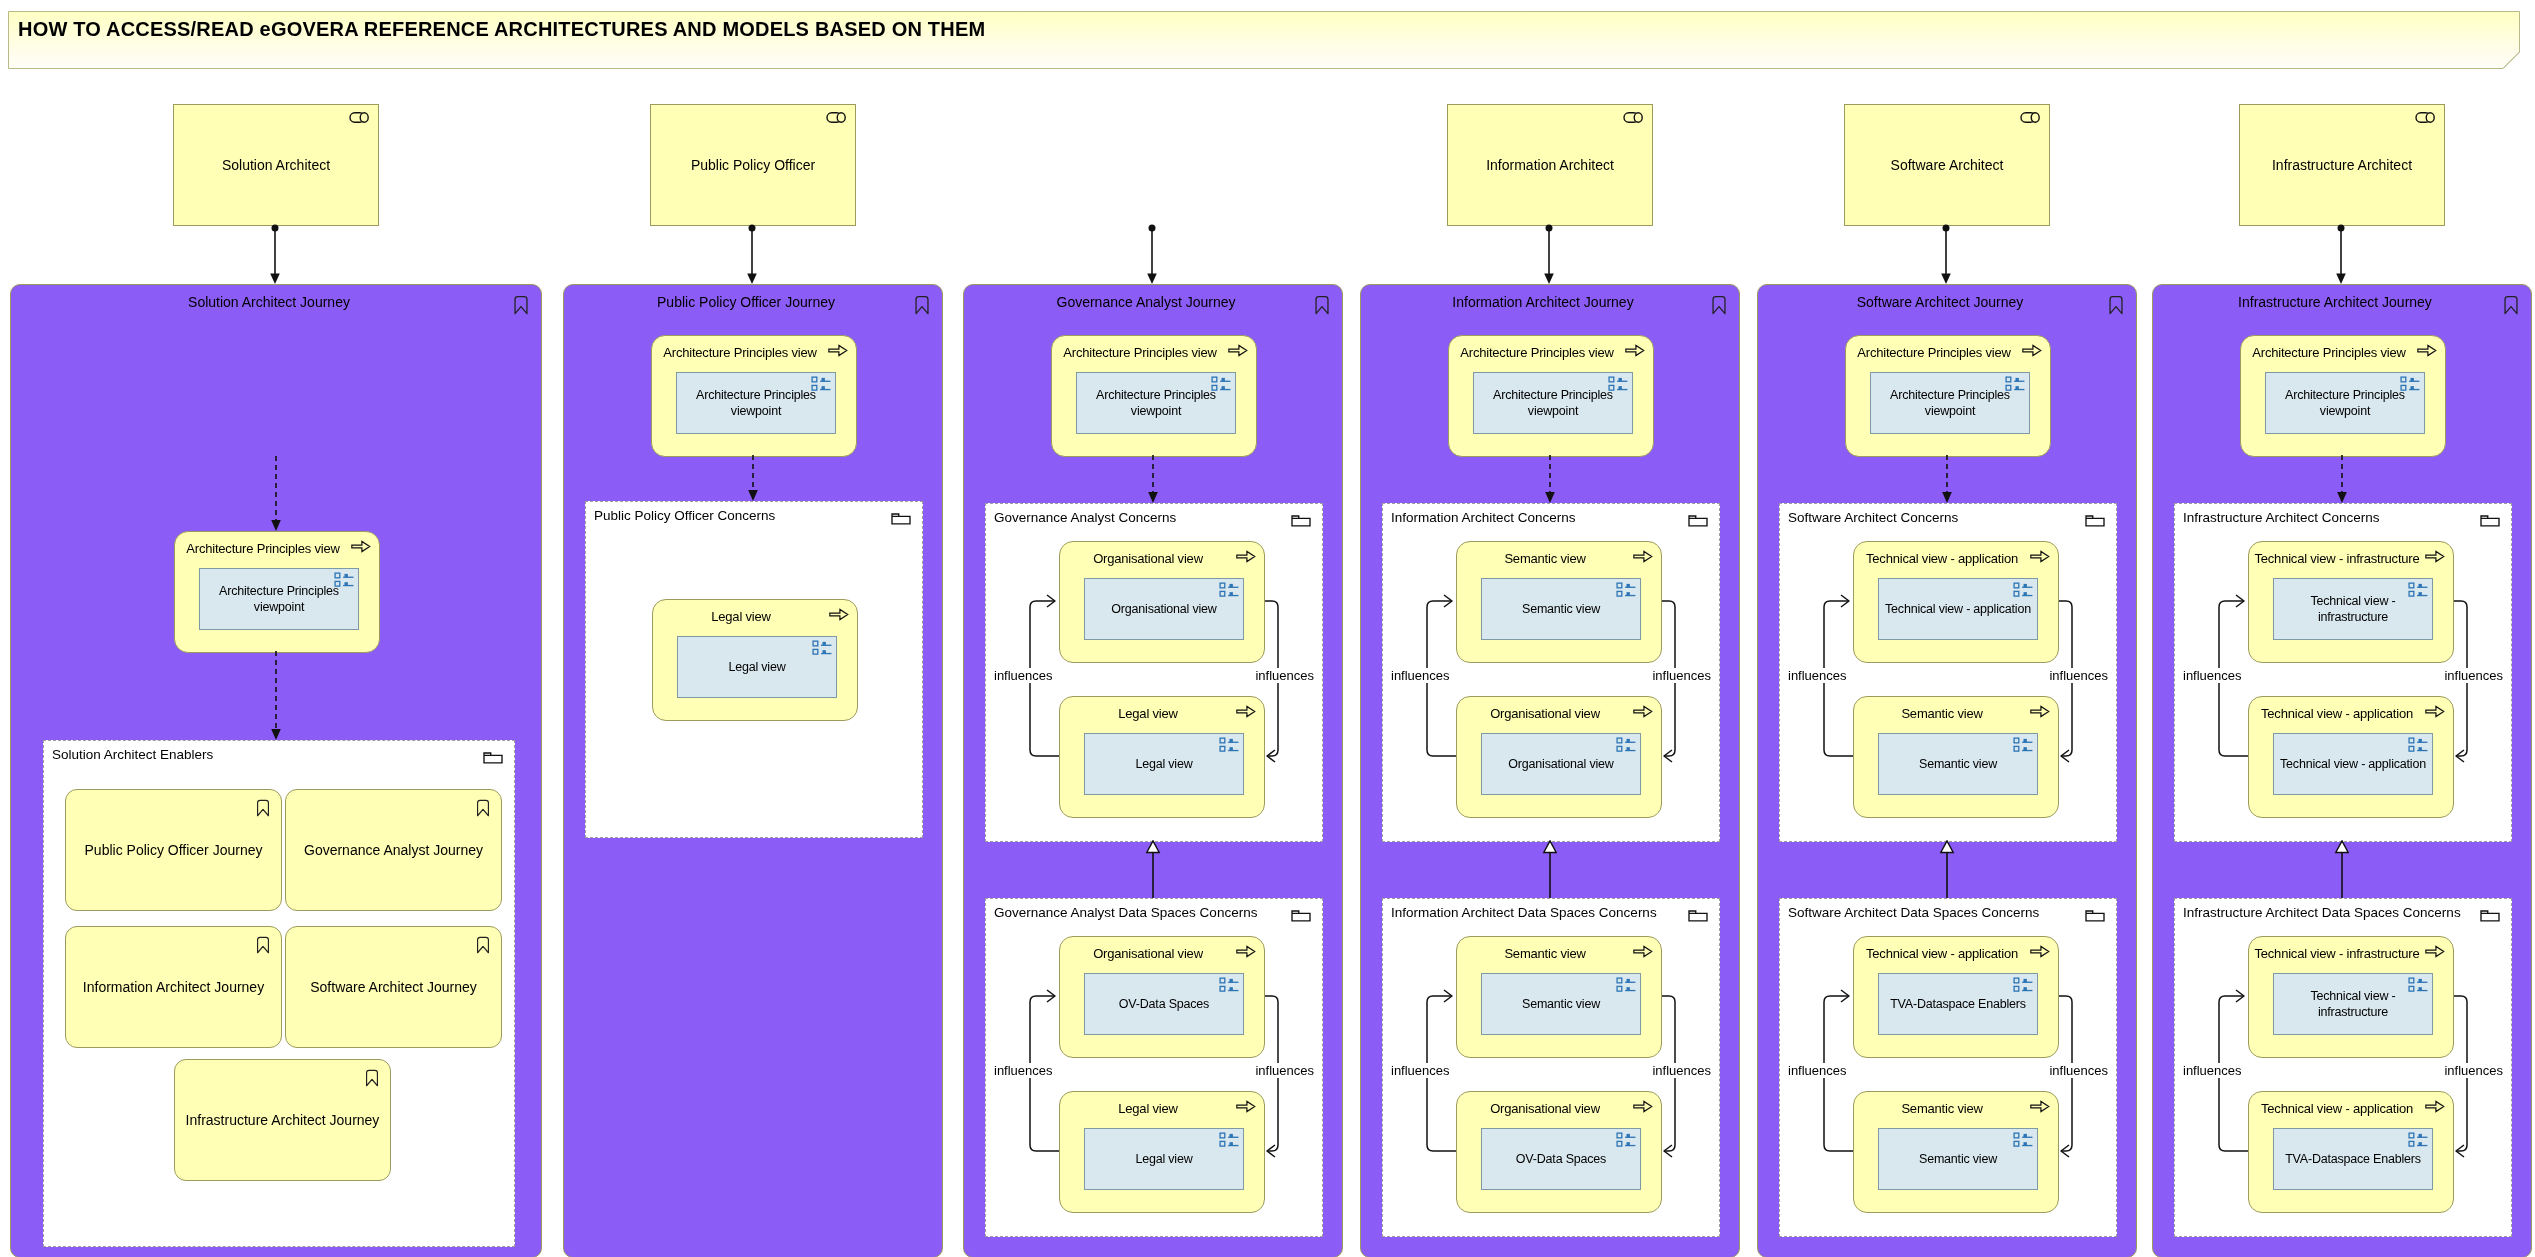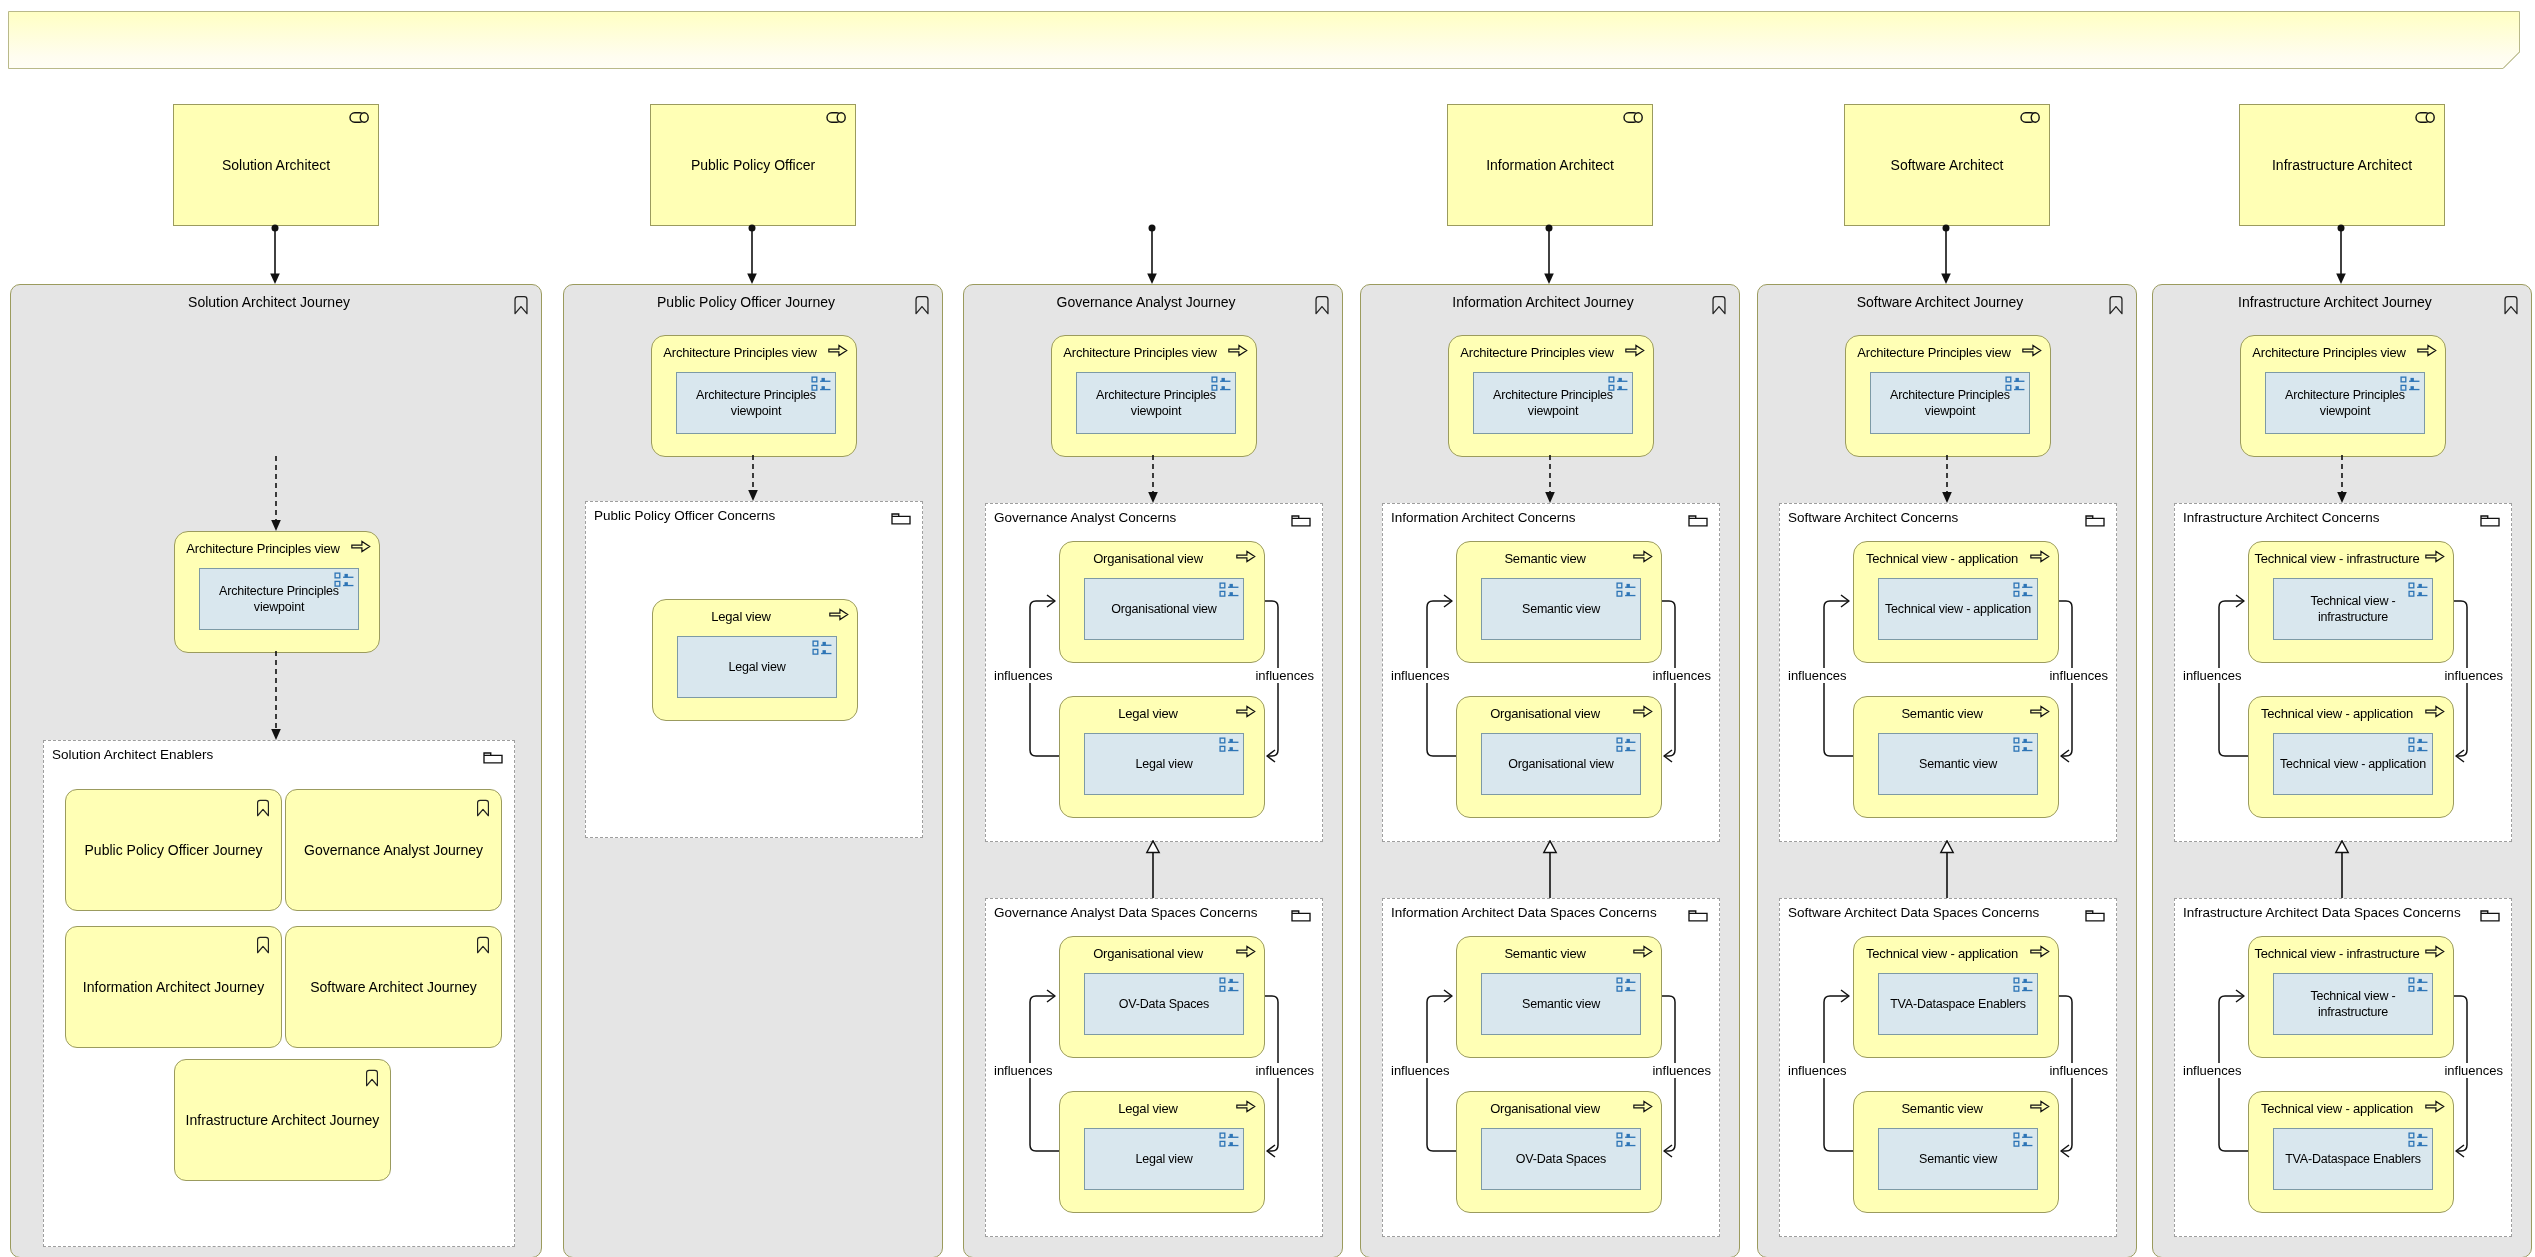--- a/index.html
+++ b/index.html
@@ -11,21 +11,21 @@
   .title-bar{position:absolute;left:8px;top:11px;width:2512px;height:58px;}
   .title-bar svg{position:absolute;inset:0;}
   .title-text{position:absolute;left:10px;top:7px;font-size:20px;font-weight:bold;letter-spacing:.2px;white-space:nowrap;}
   
   .col{position:absolute;top:12px;height:1257px;width:378px;padding-left:17px;}
   .col-wide{width:540px;}
   .actor{position:absolute;top:92px;width:204px;height:120px;background:#ffffb5;border:1px solid #9b9b5e;
          display:flex;align-items:center;justify-content:center;text-align:center;font-size:14px;}
   .role-icon{position:absolute;top:5px;right:6px;width:24px;height:15px;}
   .conn{position:absolute;}
-  .journey{position:absolute;top:272px;background:#e5e5e5;border:1px solid #9b9b5e;border-radius:10px;width:378px;height:972px;}
+  .journey{position:absolute;top:272px;background:#8b5cf6;border:1px solid #9b9b5e;border-radius:10px;width:378px;height:972px;}
   .journey-title{position:absolute;top:9px;left:34px;right:48px;text-align:center;font-size:14px;white-space:nowrap;}
   .bookmark-icon{position:absolute;top:7px;right:9px;width:22px;height:24px;}
   
   .viewbox{position:absolute;width:204px;height:120px;background:#ffffb5;border:1px solid #9b9b5e;border-radius:14px;}
   .vb-header{position:absolute;top:9px;left:2px;right:30px;text-align:center;font-size:13px;white-space:nowrap;letter-spacing:-.2px;}
   .process-icon{position:absolute;top:7px;right:7px;width:22px;height:15px;}
   .inner-vp{position:absolute;left:24px;top:36px;width:156px;height:60px;background:#d9e7ee;border:1px solid #7d9aa5;
             display:flex;align-items:center;justify-content:center;text-align:center;
             font-size:12.5px;line-height:16px;letter-spacing:-.2px;padding:0 1px;}
   .diagram-icon{position:absolute;top:3px;right:3px;width:21px;height:16px;}
@@ -75,20 +75,21 @@
       <rect x="11" y="10.8" width="3.6" height="3.6" fill="#2e75b6"></rect>
     </symbol>
   </defs>
 </svg>
 
 <div class="title-bar">
   <svg width="2512" height="58">
     <path d="M0.5 0.5 H2511.5 V41 L2495 57.5 H0.5 Z" fill="url(#noteGrad)" stroke="#b9b98a" stroke-width="1"></path>
     <path d="M2511.5 41 L2495 57.5" fill="none" stroke="#b9b98a" stroke-width="1"></path>
   </svg>
+  <span class="title-text">HOW TO ACCESS/READ eGOVERA REFERENCE ARCHITECTURES AND MODELS BASED ON THEM</span>
 </div>
 
 <div class="col col-wide" style="left:0px">
   <div class="actor" style="left:173px">
     <svg class="role-icon">
         <use href="#sym-role"></use>
       </svg>
     <span>Solution Architect</span>
   </div>
   <svg class="conn" style="left:267px;top:212px" width="16" height="60">

